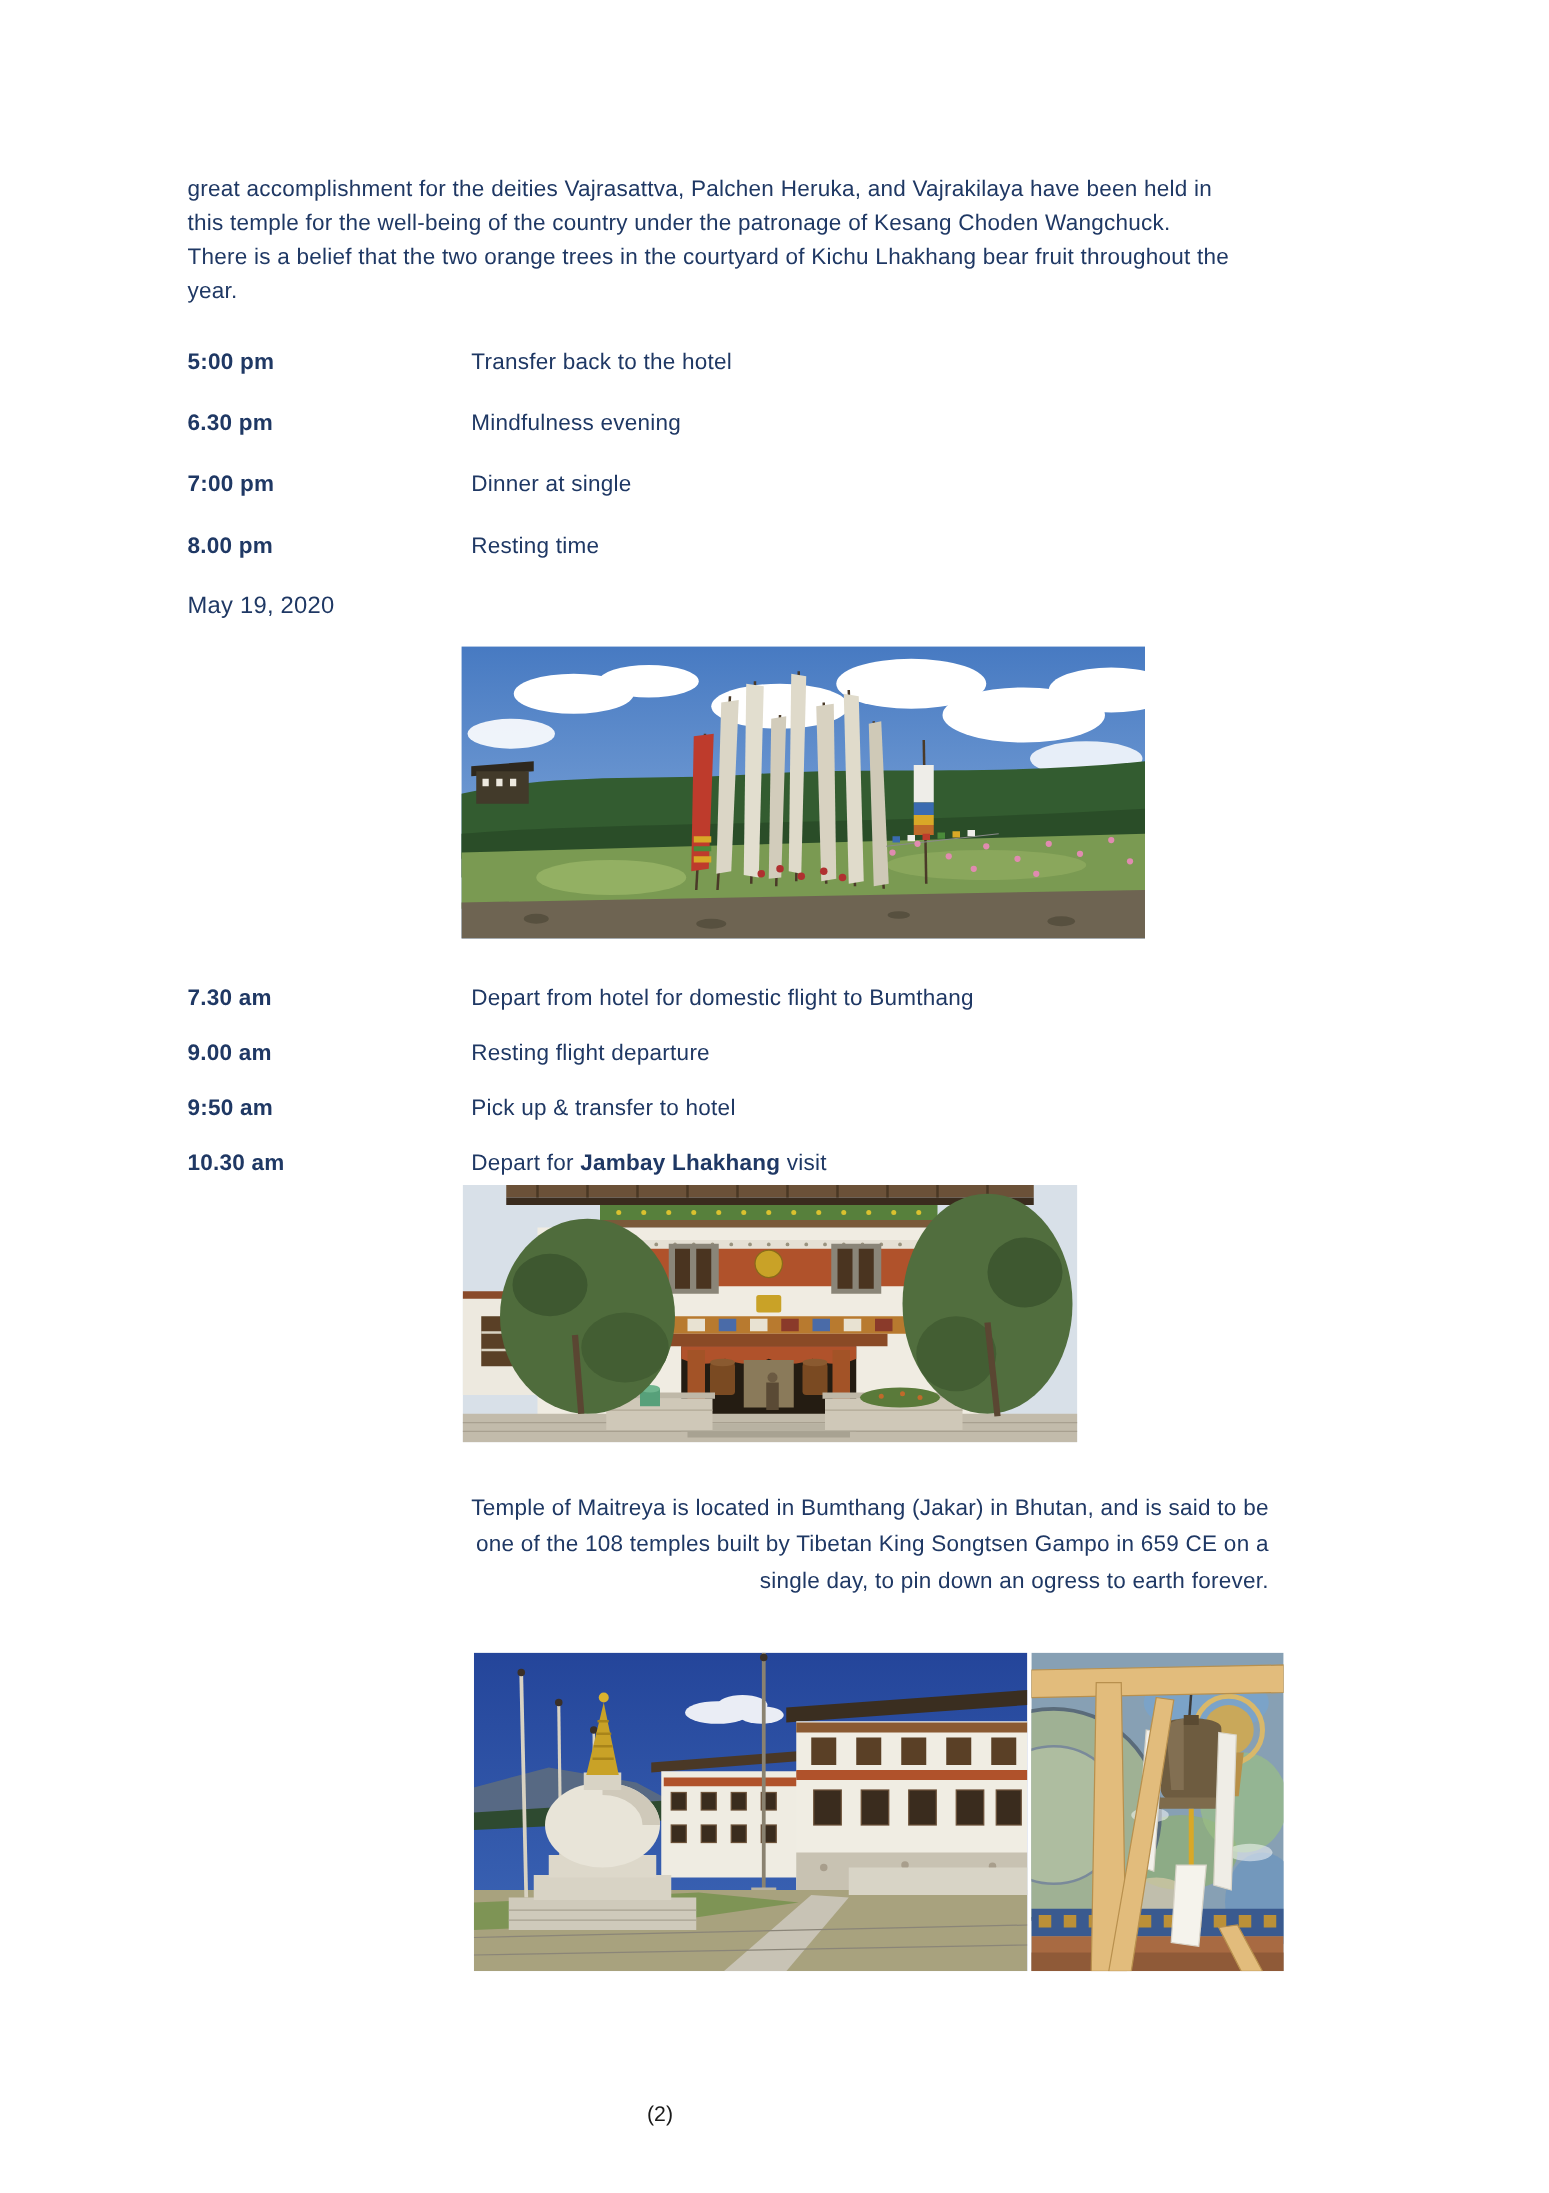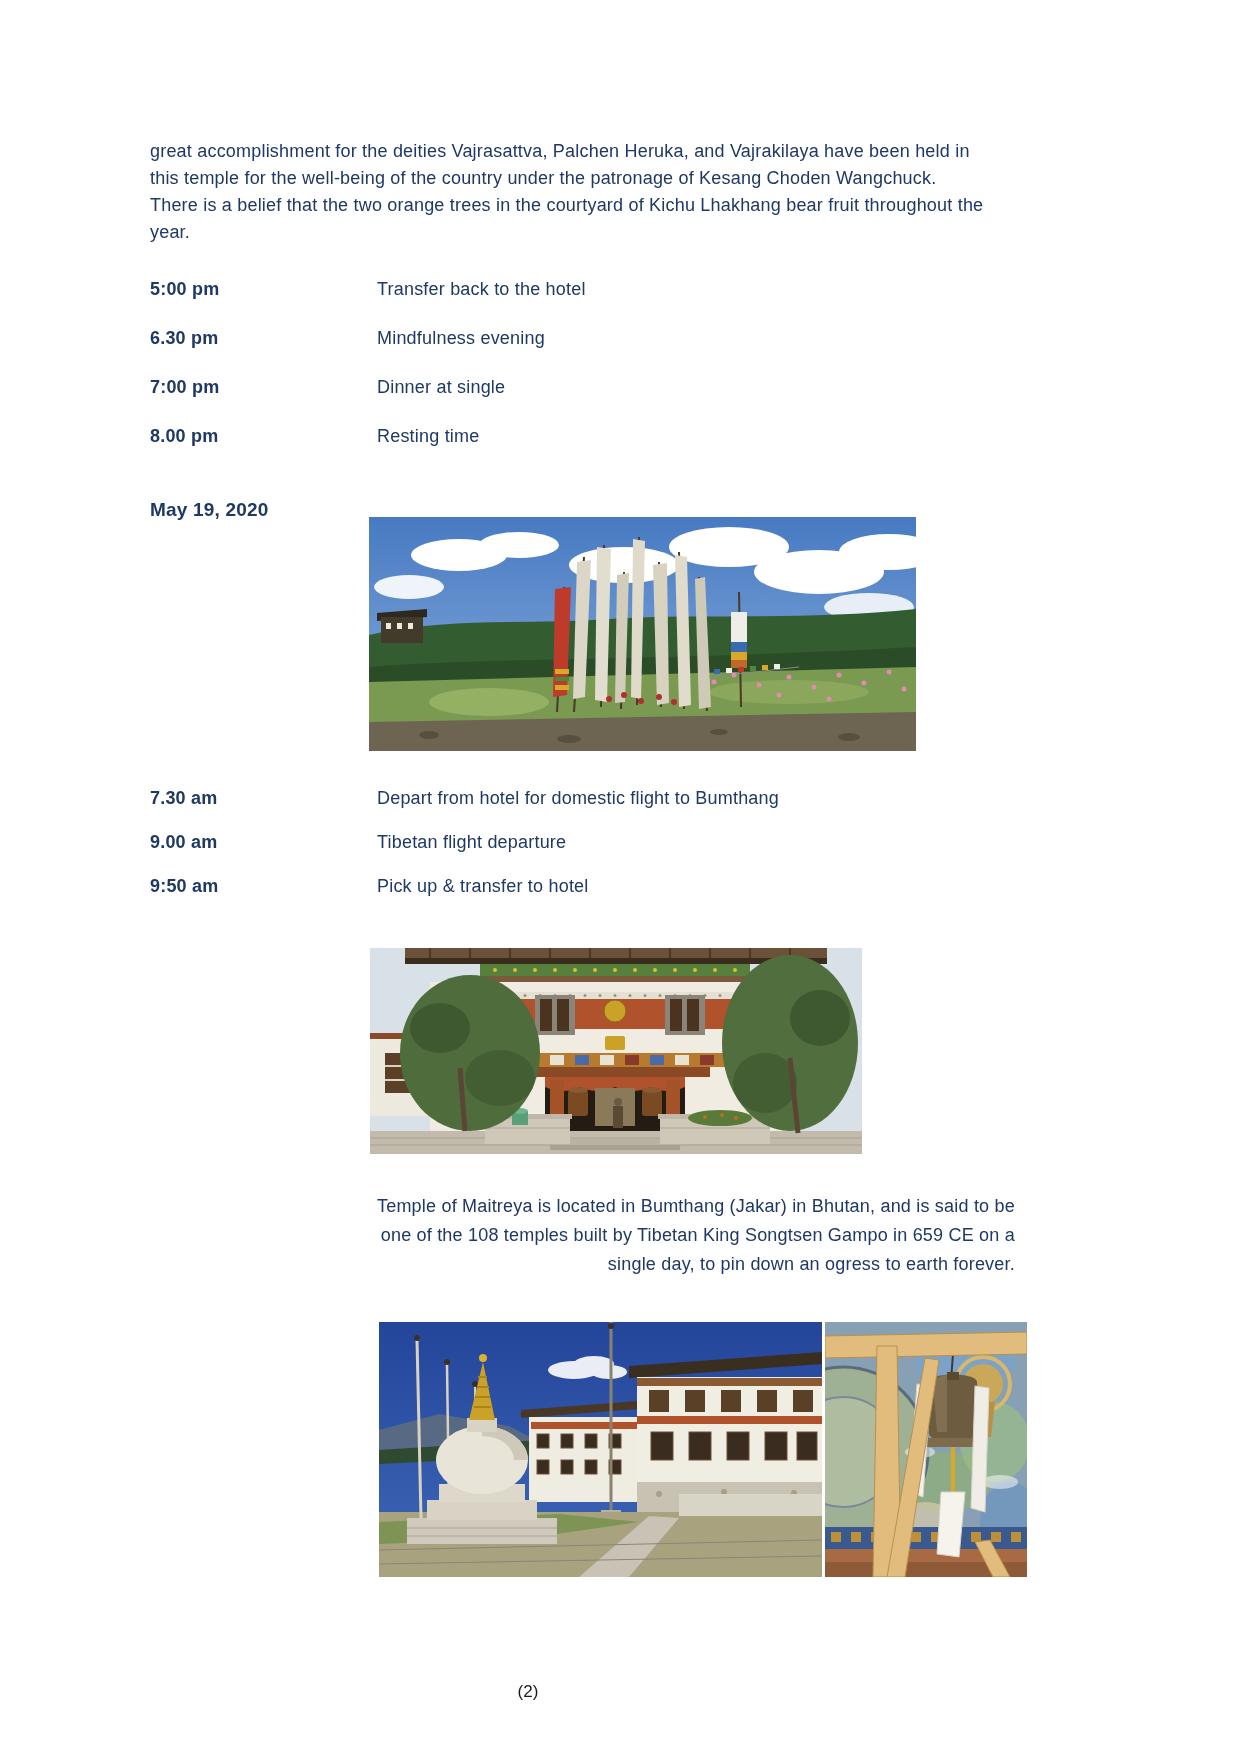--- a/index.html
+++ b/index.html
@@ -7,21 +7,21 @@
     position:relative;width:1056px;height:1754px;background:#ffffff;overflow:hidden;
     font-family:"Liberation Sans", sans-serif;color:#1F3864;
   }
   .abs{position:absolute;}
   .txt{font-size:18px;line-height:27px;letter-spacing:.2px;}
   .para div{white-space:nowrap;}
   .s-row{position:absolute;left:150px;right:0;height:24px;font-size:18px;letter-spacing:.2px;}
   .s-time{position:absolute;left:0;top:0;white-space:nowrap;font-weight:bold;}
   .s-act{position:absolute;left:227px;top:0;white-space:nowrap;}
   .bold{font-weight:bold;}
-  .date-heading{position:absolute;left:150px;top:499px;font-size:19px;font-weight:bold;letter-spacing:.2px;}
+  .date-heading{position:absolute;left:150px;top:474px;font-size:19px;font-weight:normal;letter-spacing:.2px;}
   .photo{position:absolute;overflow:hidden;}
   .photo svg{display:block;width:100%;height:100%;}
   .pagenum{position:absolute;left:0;top:1682px;width:100%;text-align:center;
     color:#1b1b1b;font-size:17px;font-family:"Liberation Sans",sans-serif;}
 </style>
 </head>
 <body>
 
 <div class="page">
 
@@ -146,25 +146,29 @@
         </g>
     </svg>
   </div>
 
   <div class="s-row" style="top:788px">
     <span class="s-time">7.30 am</span>
     <span class="s-act">Depart from hotel for domestic flight to Bumthang</span>
   </div>
   <div class="s-row" style="top:832px">
     <span class="s-time">9.00 am</span>
-    <span class="s-act">Tibetan flight departure</span>
+    <span class="s-act">Resting flight departure</span>
   </div>
   <div class="s-row" style="top:876px">
     <span class="s-time">9:50 am</span>
     <span class="s-act">Pick up &amp; transfer to hotel</span>
+  </div>
+  <div class="s-row" style="top:920px">
+    <span class="s-time">10.30 am</span>
+    <span class="s-act"><span>Depart for </span><span class="bold">Jambay Lhakhang</span><span> visit</span></span>
   </div>
 
   <div class="photo" style="left:370px;top:948px;width:492px;height:206px;">
     <svg viewBox="0 0 492 206" preserveAspectRatio="none">
       <rect x="0" y="0" width="492" height="206" fill="#D8E0E8"></rect>
       <rect x="0" y="88" width="150" height="80" fill="#EDE9DF"></rect>
       <g fill="#5A4026">
           <rect x="15" y="105" width="28" height="40"></rect>
           <rect x="55" y="105" width="28" height="40"></rect>
           <rect x="95" y="105" width="28" height="40"></rect>

